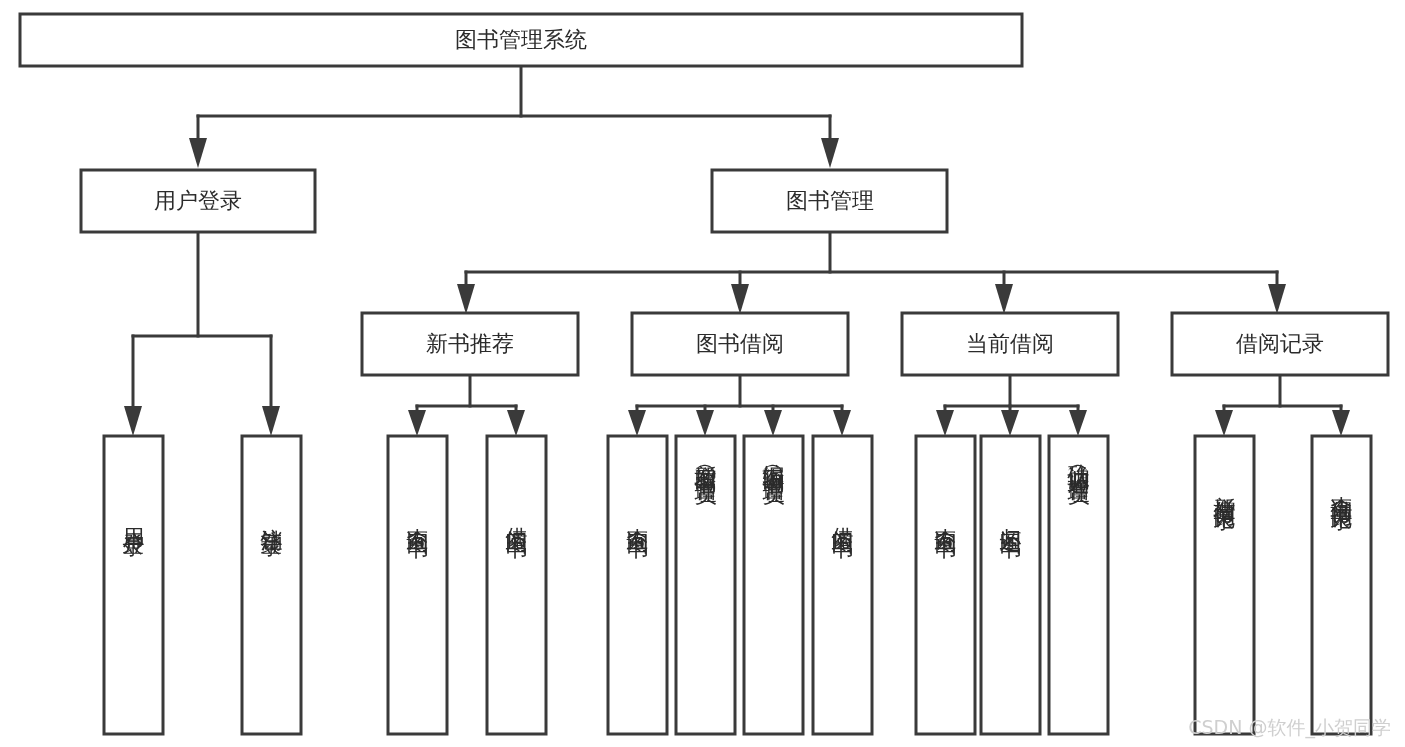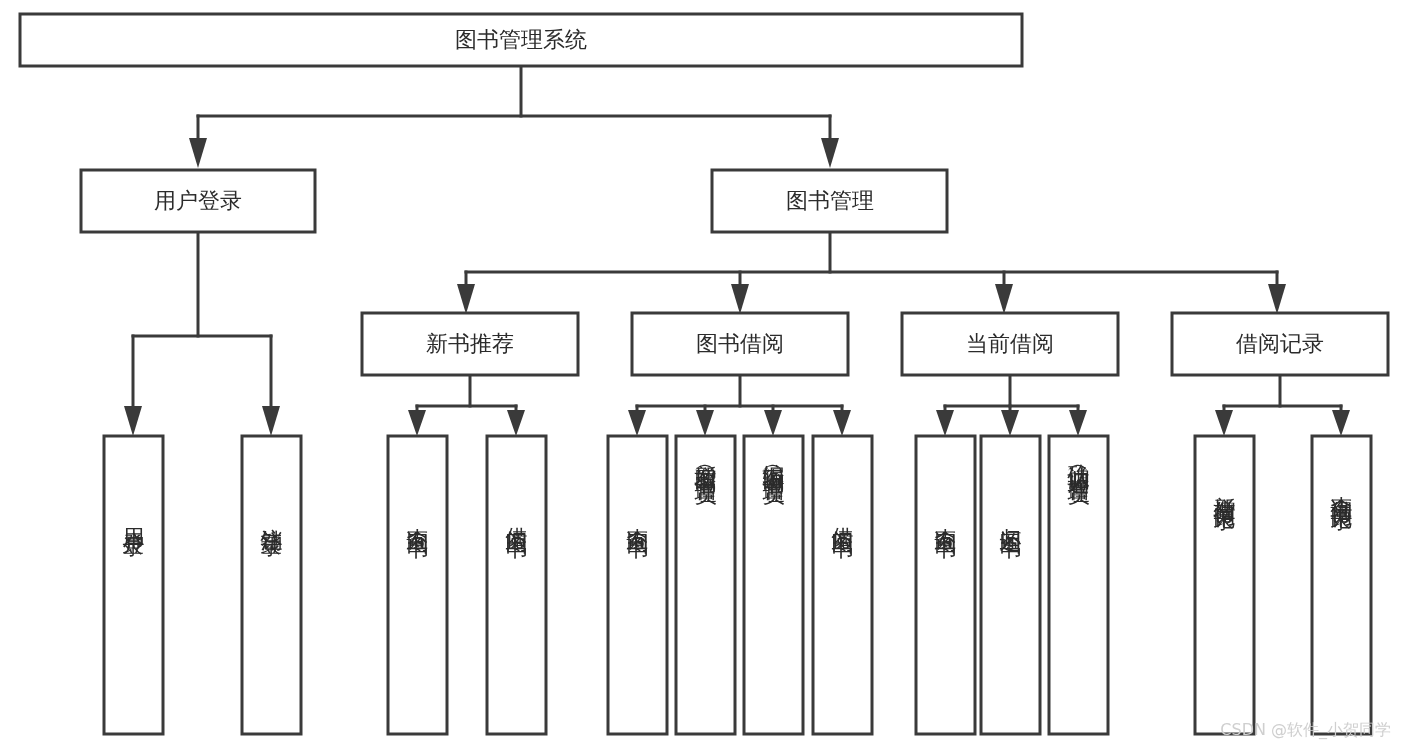--- a/index.html
+++ b/index.html
@@ -63,21 +63,21 @@
     line-height: 1.18;
     color: #2b2b2b;
     letter-spacing: 3px;
     white-space: nowrap;
   }
   .watermark {
     position: absolute;
     right: 14px;
     bottom: 6px;
     font-family: "DejaVu Sans", "Liberation Sans", sans-serif;
-    font-size: 16px;
+    font-size: 19px;
     color: #cfcfcf;
     white-space: nowrap;
     user-select: none;
   }
 </style>
 </head>
 <body>
 
 <div id="diagram-root">
 

